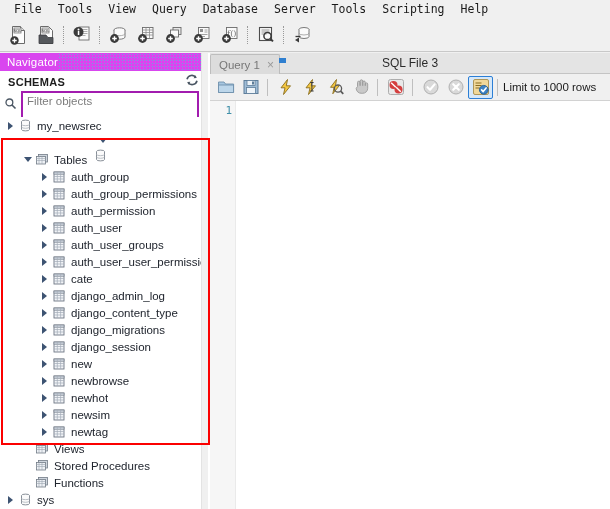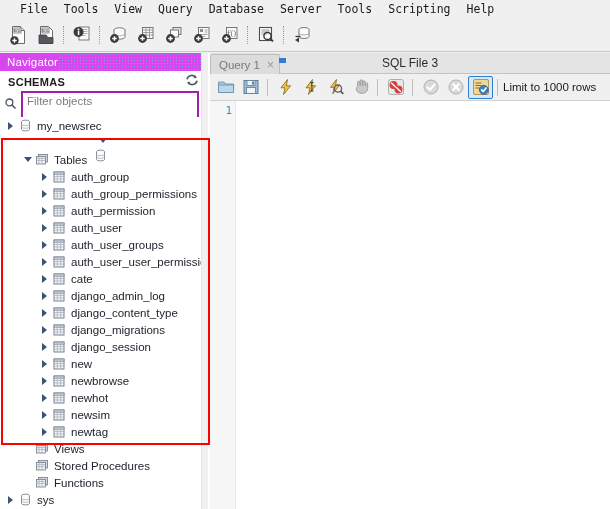--- a/index.html
+++ b/index.html
@@ -15,21 +15,21 @@
     width: 610px; height: 509px;
     background: #f0f0f0;
   }
 
   
   #menubar {
     position: absolute; left: 0; top: 0;
     width: 610px; height: 19px;
     background: #f0f0f0;
     display: flex; align-items: center;
-    padding-left: 12px;
+    padding-left: 6px;
     box-sizing: border-box;
   }
   .menu-item {
     font-family: "DejaVu Sans Mono", monospace;
     font-size: 11.5px;
     color: #1a1a1a;
     padding: 0 8px;
     line-height: 19px;
     white-space: nowrap;
     cursor: default;

